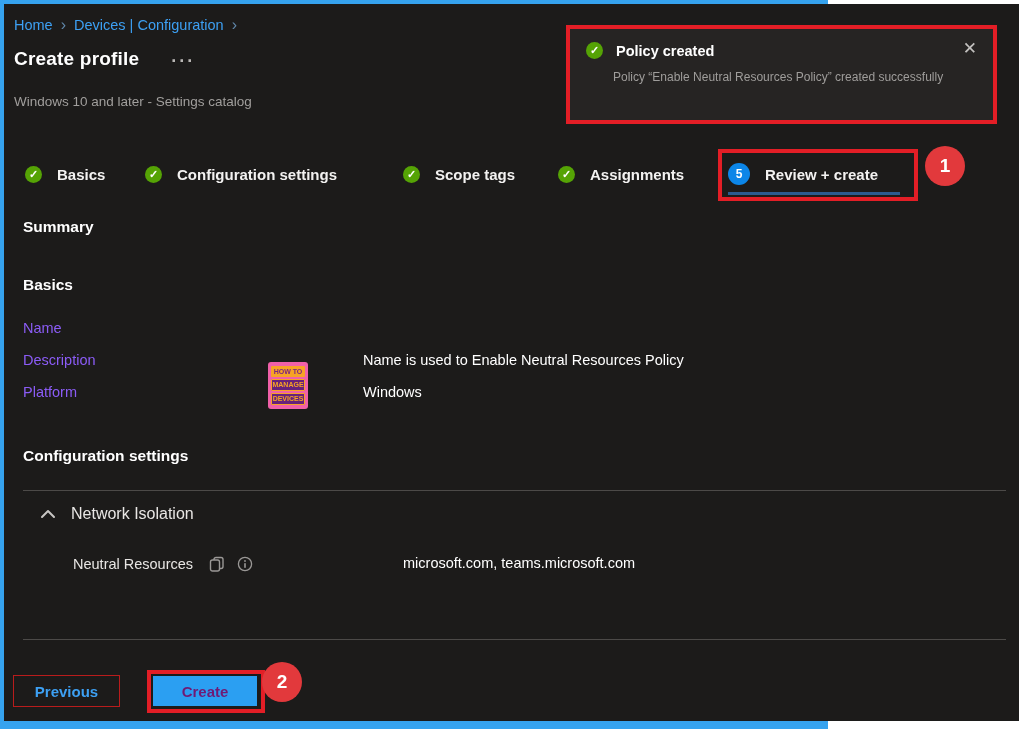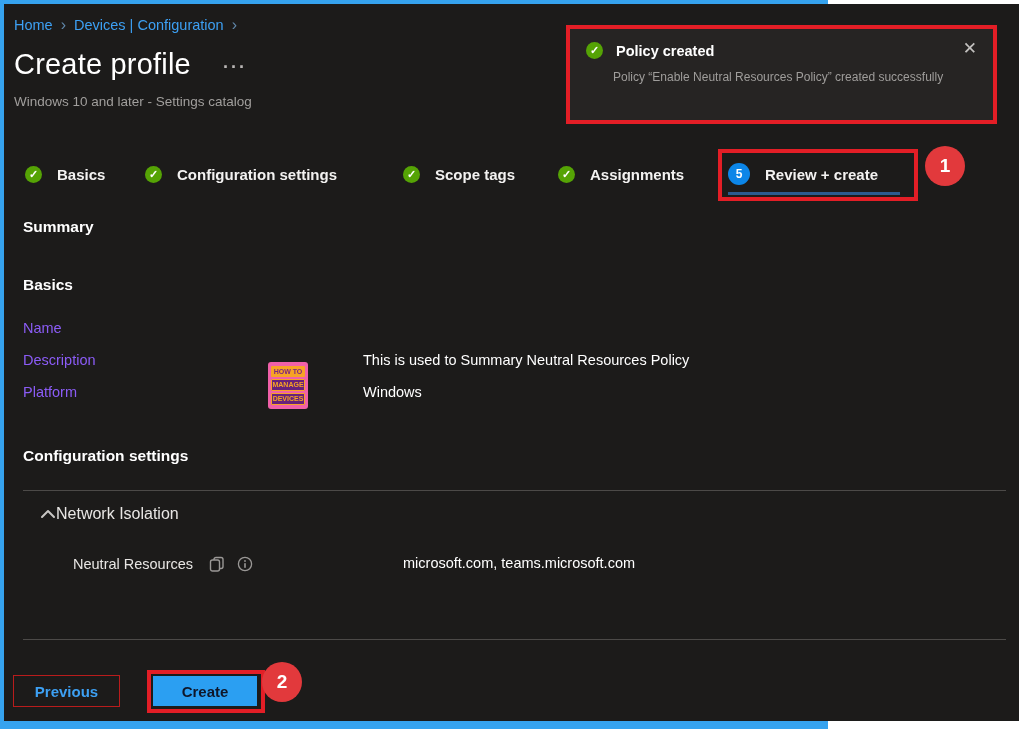--- a/index.html
+++ b/index.html
@@ -12,21 +12,21 @@
     background:#1c1b1a; color:#fff; overflow:hidden;
   }
 
   
   .breadcrumb { position:absolute; left:10px; top:13px; font-size:14.5px; display:flex; align-items:center; gap:8px; }
   .breadcrumb a { color:#3da0f3; text-decoration:none; cursor:pointer; }
   .breadcrumb .sep { color:#5f86a8; font-size:16px; line-height:14px; }
 
   
   .title-row { position:absolute; left:10px; top:44px; display:flex; align-items:center; }
-  .title-row h1 { font-size:29px; font-weight:400; color:#fff; letter-spacing:.2px; }
+  .title-row h1 { font-size:19px; font-weight:700; color:#fff; letter-spacing:.2px; }
   .more-dots { margin-left:32px; color:#b9b7b5; font-size:18px; font-weight:700; letter-spacing:2px; cursor:pointer; line-height:10px; padding-top:4px; }
   .subtitle { position:absolute; left:10px; top:90px; font-size:13.5px; color:#a19f9d; }
 
   
   .annotation-box { position:absolute; border:4px solid #e31e26; pointer-events:none; }
   .badge {
     position:absolute; width:40px; height:40px; border-radius:50%;
     background:#e2393c; color:#fff; font-size:19px; font-weight:700;
     display:flex; align-items:center; justify-content:center; z-index:30;
   }
@@ -76,38 +76,38 @@
     background:#f060a8; border-radius:3px; padding:4px 3px 3px 3px;
     display:flex; flex-direction:column; gap:2px;
   }
   .wm-top { background:#f7a325; color:#7b2382; font-size:7px; font-weight:700; text-align:center; line-height:11px; border-radius:1px; }
   .wm-band { background:#68217a; color:#f7a325; font-size:7px; font-weight:700; text-align:center; line-height:10px; border:1px solid #f7a325; border-radius:1px; }
 
   .divider { position:absolute; left:19px; width:983px; height:1px; background:#4c4a48; }
   .divider-1 { top:486px; } .divider-2 { top:635px; }
 
   
-  .group-row { position:absolute; left:36px; top:498px; height:24px; display:flex; align-items:center; }
+  .group-row { position:absolute; left:36px; top:498px; height:24px; display:flex; align-items:center; gap:15px; }
   .chevron-btn { display:inline-flex; align-items:center; cursor:pointer; }
   .group-label { font-size:16px; color:#e8e6e4; }
 
   .setting-row { position:absolute; left:69px; top:549px; height:22px; display:flex; align-items:center; gap:12px; }
   .setting-label { font-size:14.5px; color:#e8e6e4; margin-right:4px; }
   .setting-value { position:absolute; left:399px; top:551px; font-size:14.5px; color:#fff; }
   .icon-btn { display:inline-flex; align-items:center; cursor:pointer; }
 
   
   .btn-previous {
     position:absolute; left:9px; top:671px; width:107px; height:32px;
     background:transparent; border:1px solid #b91c1c; color:#3da0f3;
     font-size:15px; font-weight:600; font-family:inherit; cursor:pointer;
   }
   .btn-create {
     position:absolute; left:149px; top:672px; width:104px; height:30px;
-    background:#2b9ff2; border:none; color:#0f172a;
+    background:#2b9ff2; border:none; color:#701a75;
     font-size:15px; font-weight:700; font-family:inherit; cursor:pointer;
   }
   .create-annotation { left:143px; top:666px; width:118px; height:43px; z-index:20; }
   .badge-2 { left:258px; top:658px; }
 </style>
 </head>
 <body>
 
 <div class="screen">
   <div class="page">
@@ -158,21 +158,21 @@
     </div>
     <div class="tab-underline"></div>
     <div class="annotation-box tab-annotation"></div>
     <div class="badge badge-1">1</div>
 
     <div class="h-section summary-heading">Summary</div>
     <div class="h-section basics-heading">Basics</div>
 
     <div class="row-label r0">Name</div>
     <div class="row-label r1">Description</div>
-    <div class="row-value r1">This is used to Summary Neutral Resources Policy</div>
+    <div class="row-value r1">Name is used to Enable Neutral Resources Policy</div>
     <div class="row-label r2">Platform</div>
     <div class="row-value r2">Windows</div>
 
     <div class="watermark">
       <div class="wm-top">HOW TO</div>
       <div class="wm-band">MANAGE</div>
       <div class="wm-band">DEVICES</div>
     </div>
 
     <div class="h-section config-heading">Configuration settings</div>

